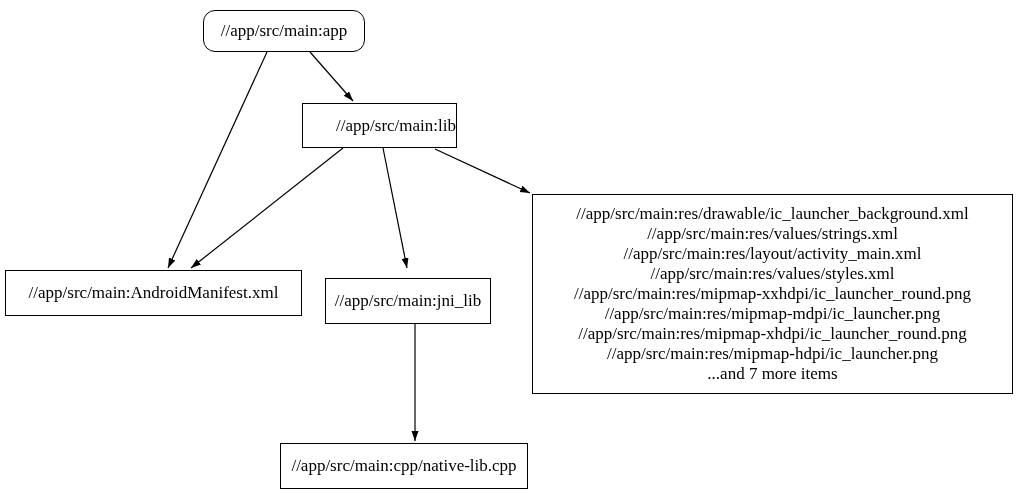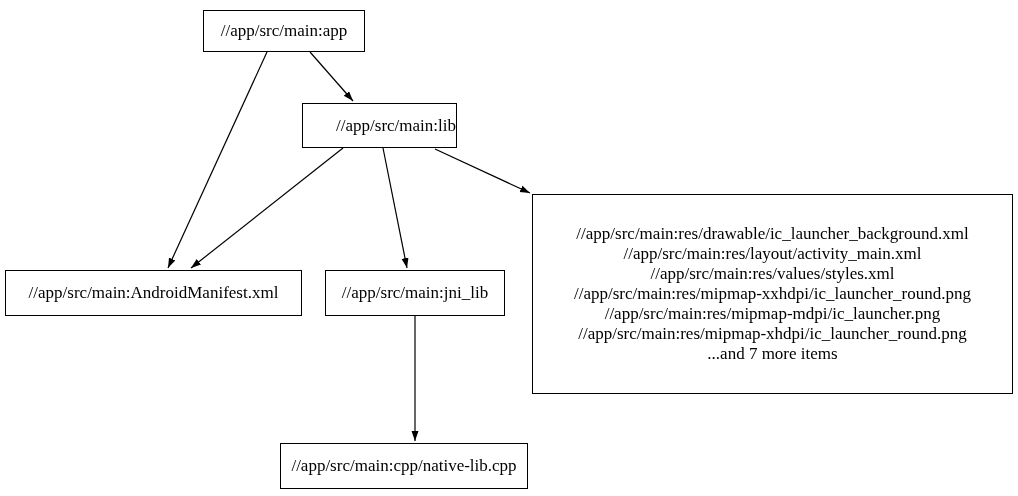--- a/index.html
+++ b/index.html
@@ -38,24 +38,24 @@
     justify-content: center;
     text-align: center;
     font-size: 17px;
     line-height: 20px;
     z-index: 2;
     white-space: nowrap;
   }
   .node.multi {
     flex-direction: column;
   }
-  #node-app        { left: 203px; top: 10px;  width: 162px; height: 42px; }
+  #node-app        { left: 203px; top: 10px;  width: 162px; height: 42px; border-radius: 12px; }
   #node-lib        { left: 302px; top: 103px; width: 155px; height: 45px; justify-content: flex-end; }
   #node-manifest   { left: 5px;   top: 270px; width: 297px; height: 46px; }
-  #node-jni-lib    { left: 325px; top: 270px; width: 180px; height: 46px; }
+  #node-jni-lib    { left: 325px; top: 278px; width: 166px; height: 46px; }
   #node-resources  { left: 532px; top: 194px; width: 481px; height: 200px; }
   #node-native-lib { left: 280px; top: 443px; width: 248px; height: 46px; justify-content: center; }
 </style>
 </head>
 <body>
 
 <div class="canvas">
 
   <svg class="edges" viewBox="0 0 1018 496" xmlns="http://www.w3.org/2000/svg">
     <defs>
@@ -82,25 +82,27 @@
   <div class="node" id="node-manifest">
     <span>//app/src/main:AndroidManifest.xml</span>
   </div>
 
   <div class="node" id="node-jni-lib">
     <span>//app/src/main:jni_lib</span>
   </div>
 
   <div class="node multi" id="node-resources">
     <div>//app/src/main:res/drawable/ic_launcher_background.xml</div>
+    <div>//app/src/main:res/values/strings.xml</div>
     <div>//app/src/main:res/layout/activity_main.xml</div>
     <div>//app/src/main:res/values/styles.xml</div>
     <div>//app/src/main:res/mipmap-xxhdpi/ic_launcher_round.png</div>
     <div>//app/src/main:res/mipmap-mdpi/ic_launcher.png</div>
     <div>//app/src/main:res/mipmap-xhdpi/ic_launcher_round.png</div>
+    <div>//app/src/main:res/mipmap-hdpi/ic_launcher.png</div>
     <div>...and 7 more items</div>
   </div>
 
   <div class="node" id="node-native-lib">
     <span>//app/src/main:cpp/native-lib.cpp</span>
   </div>
 
 </div>
 
 </body></html>

